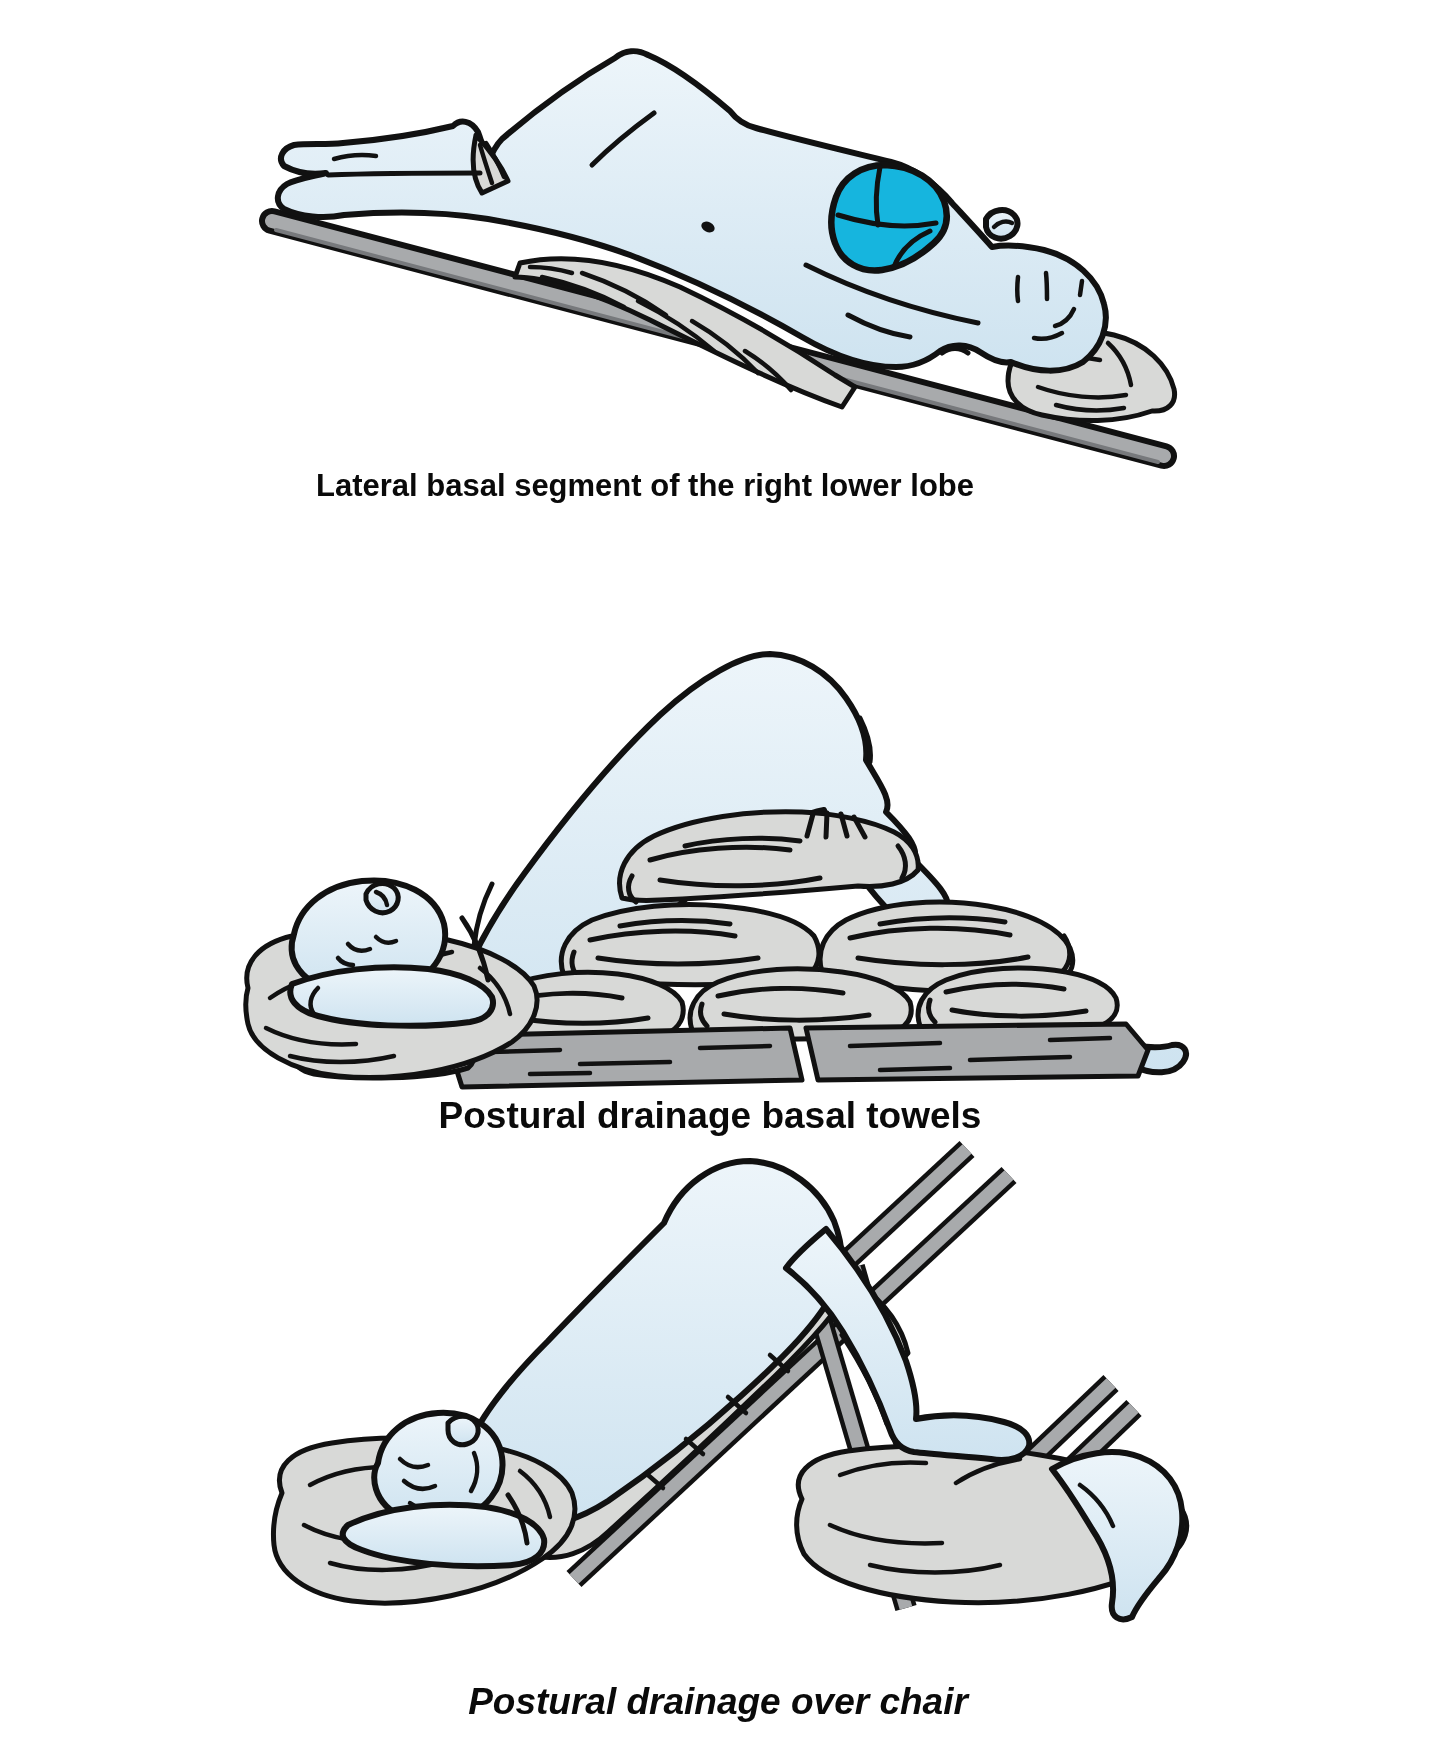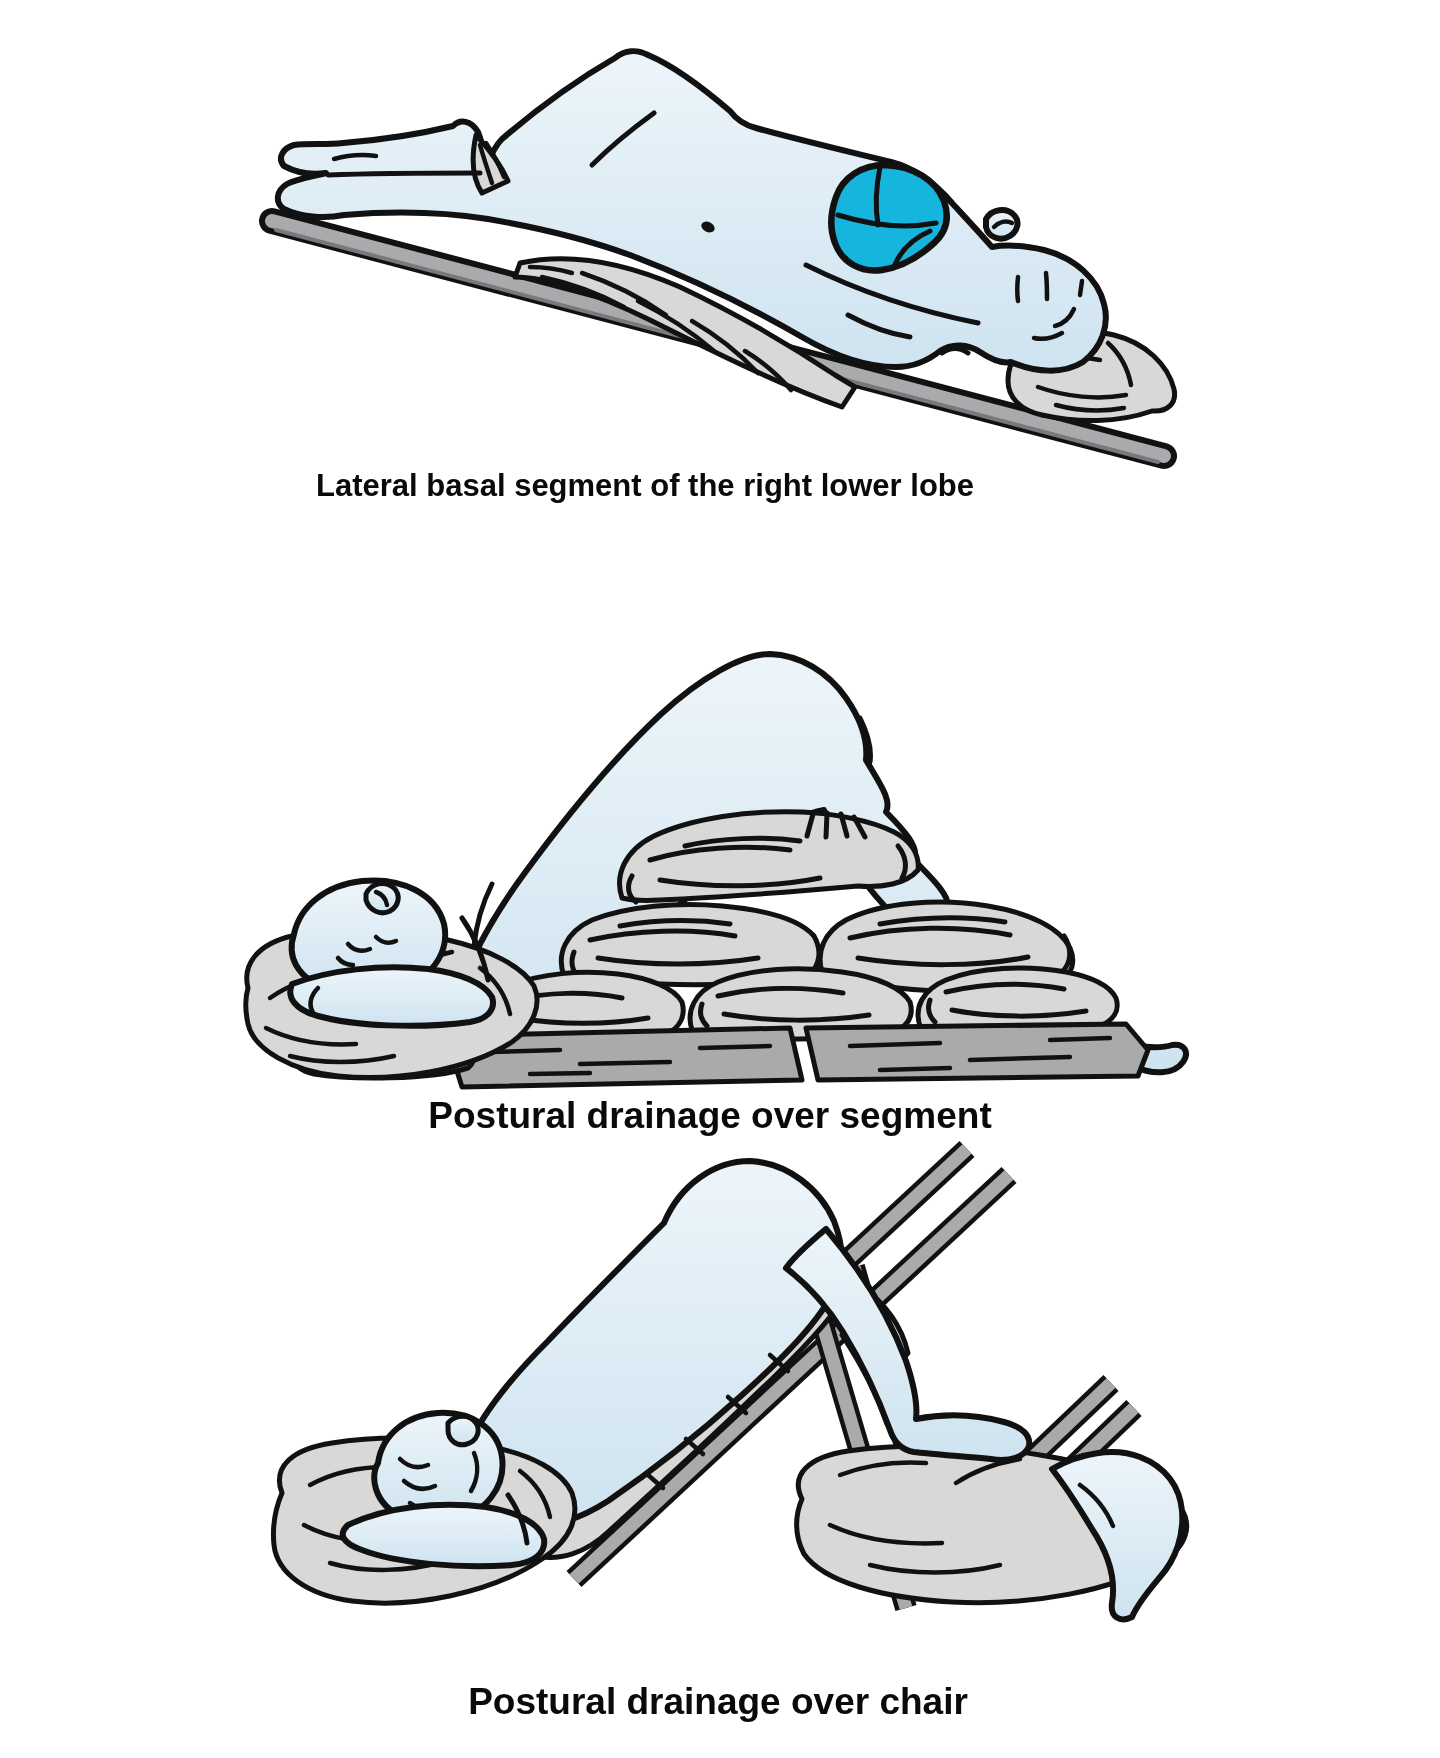--- a/index.html
+++ b/index.html
@@ -7,21 +7,21 @@
     position:relative; width:1317px; height:1758px; background:var(--background,#fff);
     font-family:"Liberation Sans", sans-serif; overflow:hidden;padding-left:45px;
   }
   .illus { position:absolute; }
   .caption {
     position:absolute; transform:translateX(-50%); white-space:nowrap;
     font-weight:700; color:var(--caption-black,#0a0a0a); line-height:1;
   }
   .caption.c1 { left:645px; top:470px;  font-size:31px; }
   .caption.c2 { left:710px; top:1097px; font-size:37px; }
-  .caption.c3 { left:718px; top:1683px; font-size:37px; }
+  .caption.c3 { left:718px; top:1683px; font-size:37px;font-style:italic; }
   .heading {
     position:absolute; left:720px; top:561px; transform:translateX(-50%); white-space:nowrap;
     font-weight:700; font-size:46px; letter-spacing:-0.5px; line-height:1;
     color:var(--heading-cyan,#2aace2);
   }
   
   .ol   { stroke:var(--outline-black,#111); stroke-linejoin:round; }
   .f-body  { fill:url(#bodyGrad); }
   .f-towel { fill:var(--towel-gray,#d8d9d7); }
   .f-board { fill:var(--board-gray,#a8aaac); }
@@ -230,21 +230,21 @@
     </g>
 
     <g>
       <path class="ol f-body" stroke-width="6" d="M 62,396 C 100,382 150,376 198,381 C 230,385 254,395 262,409 C 266,421 258,431 240,434
            C 188,441 124,438 88,428 C 66,422 56,410 62,396 Z"></path>
       <path class="ln" d="M 232,330 C 246,350 254,372 258,392"></path>
       <path class="ln4" d="M 88,400 c -8,8 -10,18 -4,26"></path>
     </g>
   </svg>
 
-  <div class="caption c2">Postural drainage over segment</div>
+  <div class="caption c2">Postural drainage basal towels</div>
 
   <svg class="illus" style="left:230px; top:1055px;" width="1000" height="580" viewBox="0 0 1000 580">
 
     <g>
       <path class="rail-b" d="M 737,94 L 302,498"></path>
         <path class="rail-g" d="M 737,94 L 302,498"></path>
       <path class="rail-b" d="M 779,120 L 344,524"></path>
         <path class="rail-g" d="M 779,120 L 344,524"></path>
     </g>
     <g>

